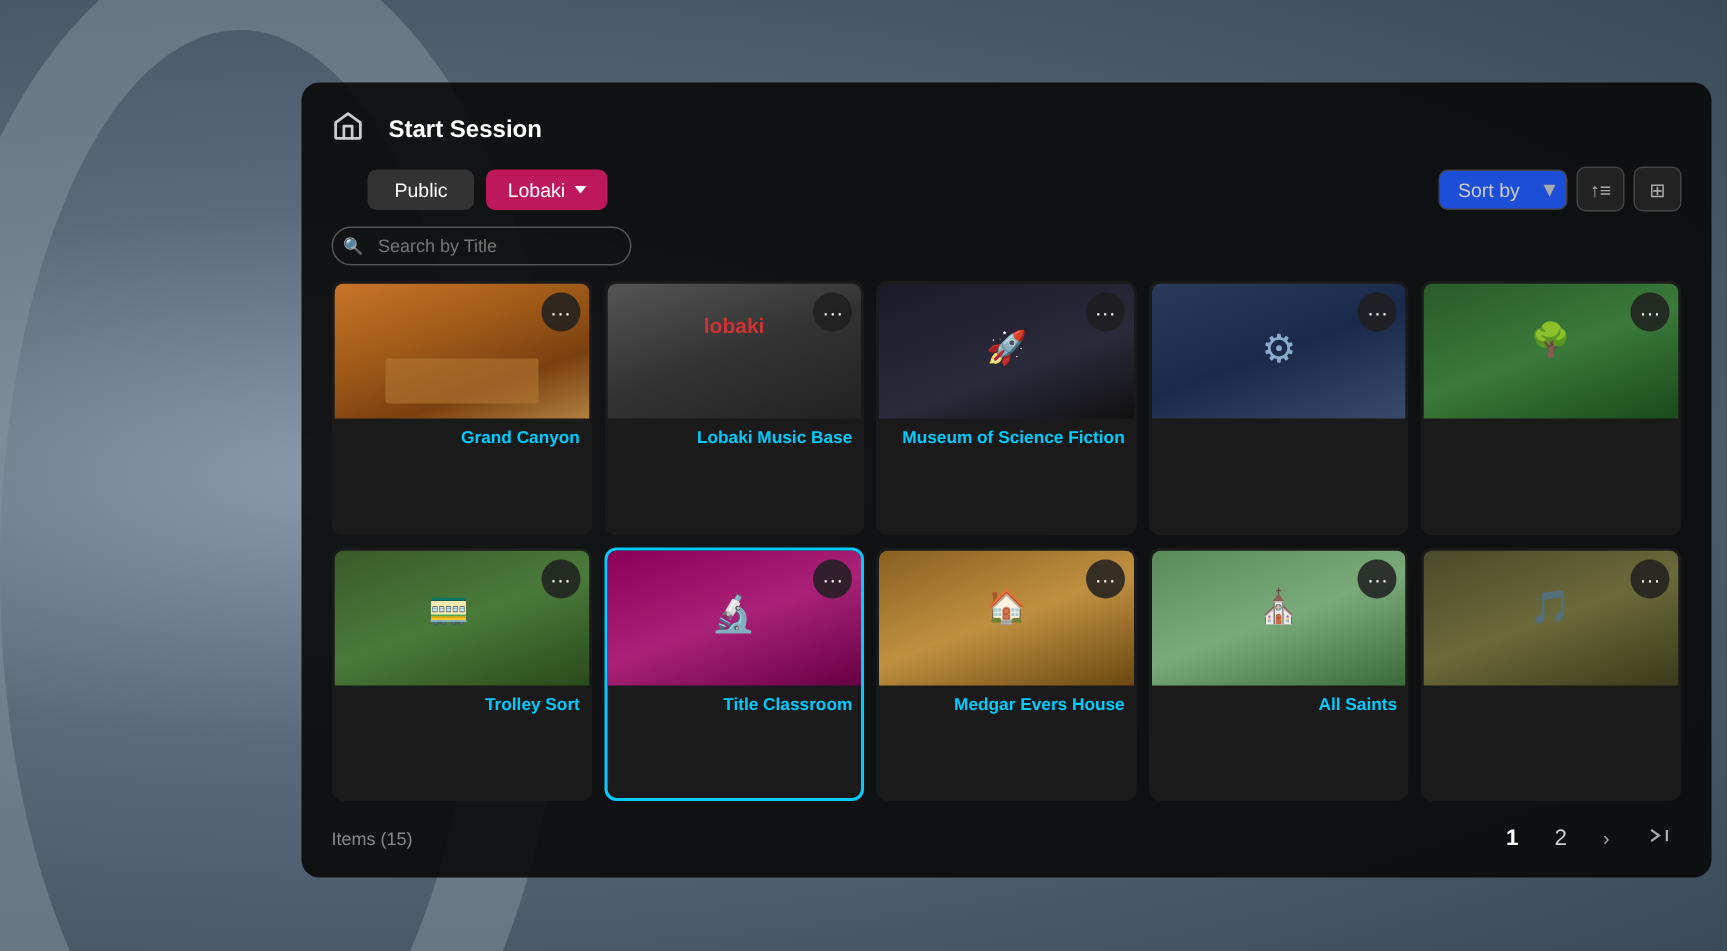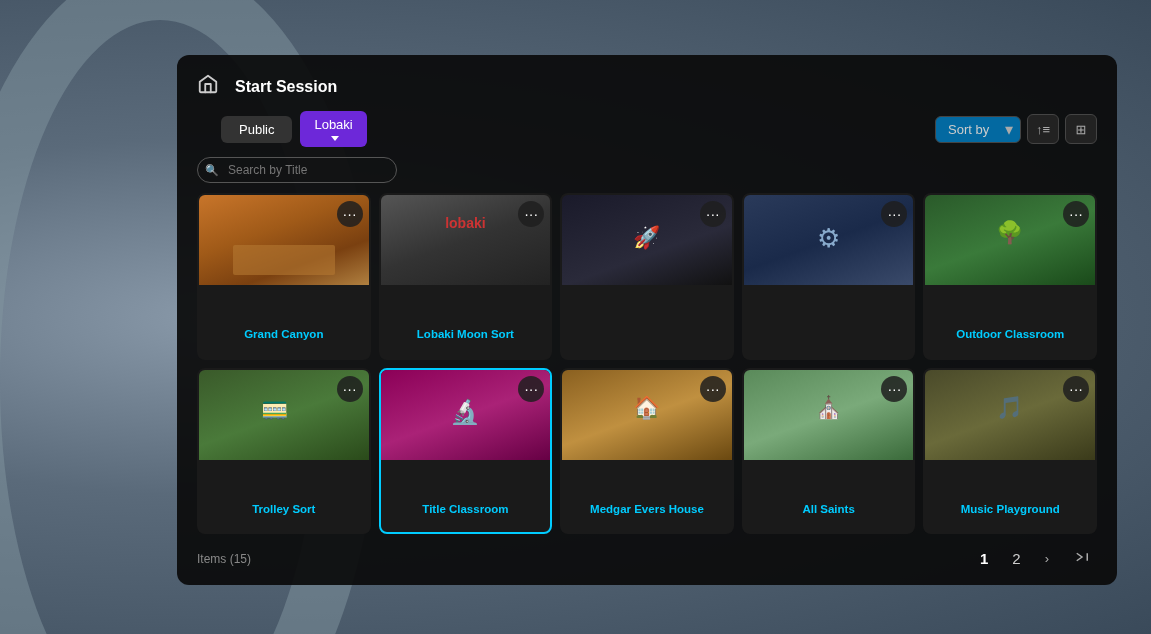--- a/index.html
+++ b/index.html
@@ -27,21 +27,21 @@
       width: 320px;
       height: 720px;
       border-radius: 50%;
       border: 60px solid rgba(130,150,160,0.5);
       background: transparent;
     }
 
     .main-panel {
       position: absolute;
       top: 55px;
-      left: 177px;
+      left: 201px;
       width: 940px;
       height: 530px;
       background: rgba(10,10,10,0.92);
       border-radius: 12px;
       padding: 18px 20px 14px 20px;
       display: flex;
       flex-direction: column;
       gap: 10px;
     }
 
@@ -81,41 +81,40 @@
       background: #333;
       color: #fff;
       border: none;
       border-radius: 6px;
       padding: 6px 18px;
       font-size: 13px;
       cursor: pointer;
     }
 
     .tab-lobaki {
-      background: #6d28d9;
+      background: #be185d;
       color: #fff;
       border: none;
       border-radius: 6px;
       padding: 6px 14px;
       font-size: 13px;
       cursor: pointer;
       display: flex;
       align-items: center;
       gap: 4px;
-      flex-direction: column;
     }
 
     .sort-group {
       display: flex;
       align-items: center;
       gap: 6px;
     }
 
     .sort-dropdown {
-      background: #0369a1;
+      background: #1d4ed8;
       color: #ccc;
       border: 1px solid #444;
       border-radius: 6px;
       padding: 5px 30px 5px 12px;
       font-size: 13px;
       appearance: none;
       cursor: pointer;
       position: relative;
       margin-left: 21px;
     }
@@ -221,26 +220,25 @@
       align-items: center;
       justify-content: center;
       color: #fff;
       font-size: 14px;
       cursor: pointer;
       z-index: 2;
     }
 
     .card-label {
       padding: 6px 6px;
-      text-align: center;
+      text-align: right;
       font-size: 11.5px;
       color: #00ccff;
       font-weight: 600;
       line-height: 1.3;
-      margin-top: 36px;
     }
 
     
     .thumb-grand-canyon {
       background: linear-gradient(160deg, #c8752a 0%, #a05a18 40%, #7a4010 70%, #b08040 100%);
     }
     .thumb-grand-canyon::before {
       content: '';
       position: absolute;
       bottom: 10px;
@@ -465,37 +463,37 @@
   <div class="card">
       <div class="card-thumb thumb-grand-canyon">
         <div class="card-menu-btn">···</div>
       </div>
       <div class="card-label">Grand Canyon</div>
     </div>
       <div class="card">
       <div class="card-thumb thumb-lobaki-moon">
         <div class="card-menu-btn">···</div>
       </div>
-      <div class="card-label">Lobaki Moon Sort</div>
+      <div class="card-label">Lobaki Music Base</div>
     </div>
       <div class="card">
       <div class="card-thumb thumb-museum">
         <div class="card-menu-btn">···</div>
       </div>
+      <div class="card-label">Museum of Science Fiction</div>
     </div>
       <div class="card">
       <div class="card-thumb thumb-turbine">
         <div class="card-menu-btn">···</div>
       </div>
     </div>
       <div class="card">
       <div class="card-thumb thumb-outdoor">
         <div class="card-menu-btn">···</div>
       </div>
-      <div class="card-label">Outdoor Classroom</div>
     </div>
       <div class="card">
       <div class="card-thumb thumb-trolley">
         <div class="card-menu-btn">···</div>
       </div>
       <div class="card-label">Trolley Sort</div>
     </div>
       <div class="card selected">
       <div class="card-thumb thumb-cell">
         <div class="card-menu-btn">···</div>
@@ -511,21 +509,20 @@
       <div class="card">
       <div class="card-thumb thumb-all-saints">
         <div class="card-menu-btn">···</div>
       </div>
       <div class="card-label">All Saints</div>
     </div>
       <div class="card">
       <div class="card-thumb thumb-music">
         <div class="card-menu-btn">···</div>
       </div>
-      <div class="card-label">Music Playground</div>
     </div>
     </div>
 
   <div class="footer-row">
     <span class="items-count">Items (15)</span>
     <div class="pagination">
       <button class="page-btn active">1</button>
       <button class="page-btn">2</button>
       <button class="page-btn nav">›</button>
       <button class="page-btn nav">

